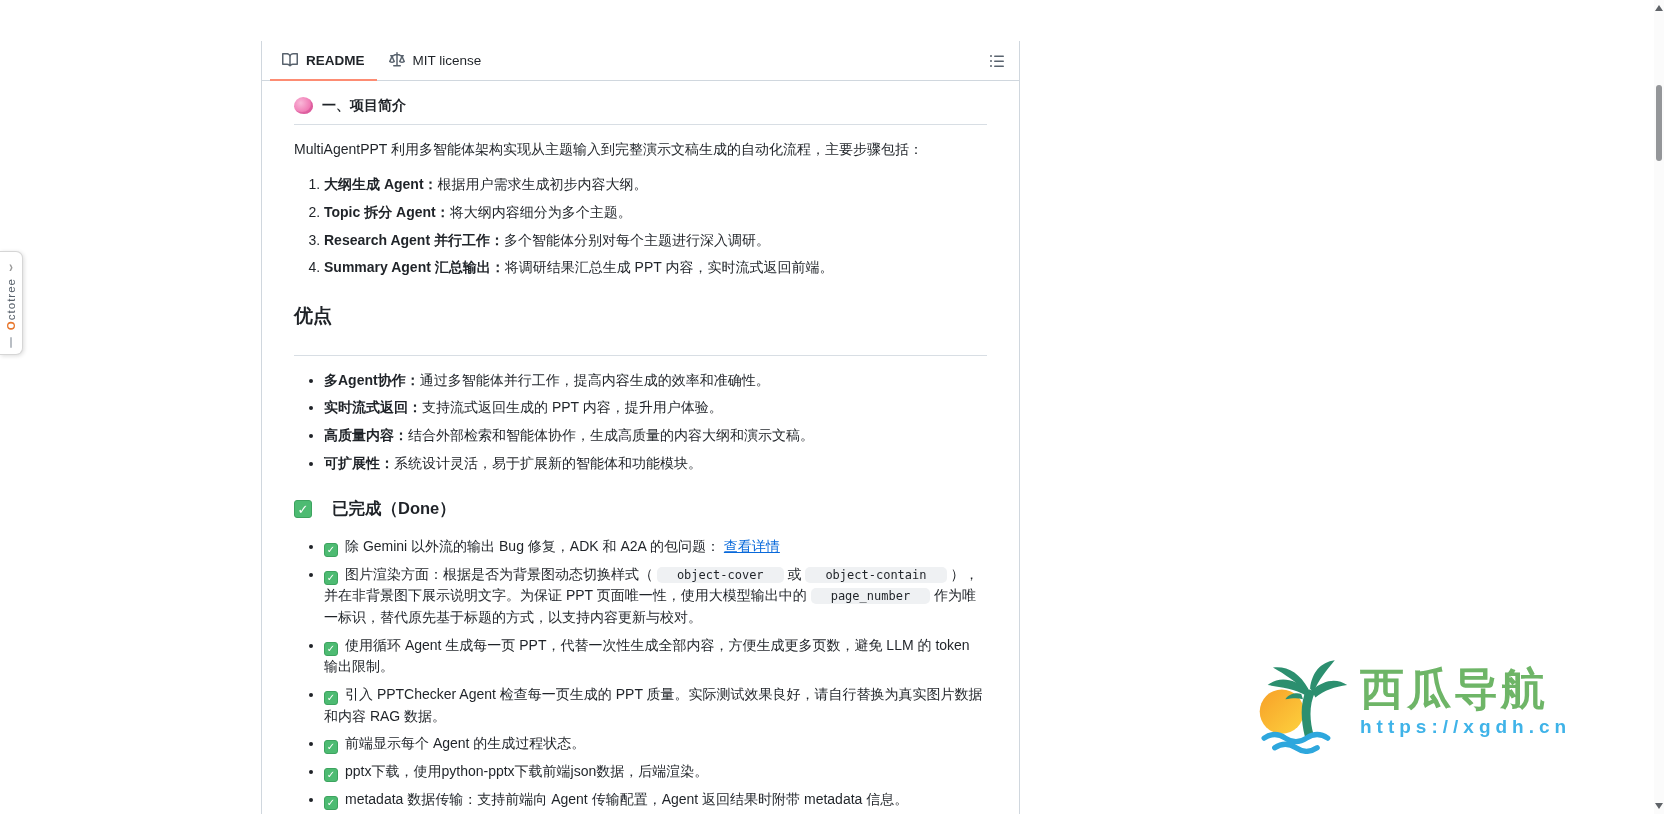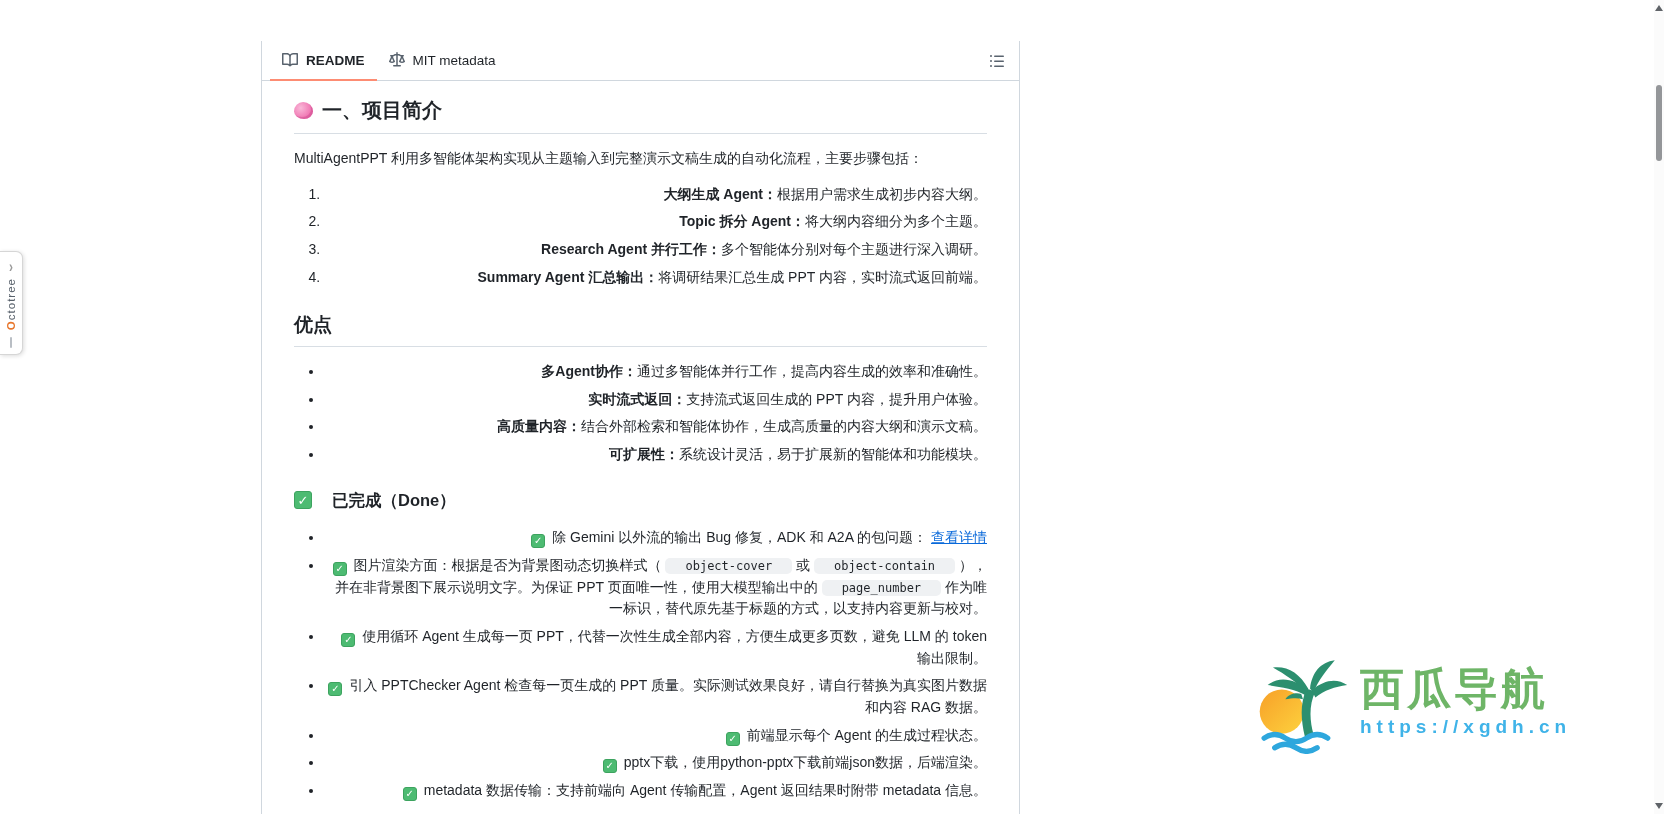--- a/index.html
+++ b/index.html
@@ -27,34 +27,34 @@
   .tab.active { border-bottom-color:#fd8c73; font-weight:700; }
   .outline-btn {
     margin-left:auto; align-self:center; width:28px; height:28px;
     display:flex; align-items:center; justify-content:center; border-radius:6px; cursor:pointer;
   }
   .outline-btn .octicon { fill:#59636e; }
 
   
   .markdown { padding:14px 32px 32px; font-size:14px; line-height:1.55; }
   .markdown h1 {
-    font-size:20px; font-weight:700; margin:0 0 14px; padding-bottom:7px;
+    font-size:14px; font-weight:700; margin:0 0 14px; padding-bottom:7px;
     border-bottom:1px solid #d8dee4; display:flex; align-items:center; gap:9px;
   }
   .markdown h1.mt, .markdown h2.mt { margin-top:22px; }
   .markdown h2 {
-    font-size:19px; font-weight:700; margin:0 0 14px; padding-bottom:6px;
+    font-size:19px; font-weight:700; margin:0 0 14px; padding-bottom:24px;
     border-bottom:1px solid #d8dee4;
   }
   .markdown h3 {
     font-size:16.5px; font-weight:700; margin:22px 0 14px;
     display:flex; align-items:center; gap:20px;
   }
   .markdown p { margin:0 0 14px; }
-  .markdown ol, .markdown ul { margin:0 0 14px; padding-left:30px;text-align:right; }
+  .markdown ol, .markdown ul { margin:0 0 14px; padding-left:30px; }
   .markdown li + li { margin-top:6px; }
   .markdown a { color:#0969da; text-decoration:underline; }
   .markdown code {
     font-family:"DejaVu Sans Mono","Liberation Mono",monospace;
     font-size:12px; background:#eff1f3; padding:1px 20px; border-radius:5px; white-space:nowrap;
   }
   .brain {
     display:inline-block; width:19px; height:17px; flex:0 0 auto;
     background:radial-gradient(circle at 35% 35%, #f9b8d8, #ef6fae 70%, #e3589e);
     border-radius:48% 52% 47% 53% / 55% 55% 45% 45%;
@@ -106,21 +106,21 @@
     <div class="tab active">
       <svg class="octicon" width="16" height="16" viewBox="0 0 16 16">
           <path d="M0 1.75A.75.75 0 0 1 .75 1h4.253c1.227 0 2.317.59 3 1.501A3.743 3.743 0 0 1 11.006 1h4.245a.75.75 0 0 1 .75.75v10.5a.75.75 0 0 1-.75.75h-4.507a2.25 2.25 0 0 0-1.591.659l-.622.621a.75.75 0 0 1-1.06 0l-.622-.621A2.25 2.25 0 0 0 5.258 13H.75a.75.75 0 0 1-.75-.75Zm7.251 10.324.004-5.073-.002-2.253A2.25 2.25 0 0 0 5.003 2.5H1.5v9h3.757a3.75 3.75 0 0 1 1.994.574ZM8.755 4.75l-.004 7.322a3.752 3.752 0 0 1 1.992-.572H14.5v-9h-3.495a2.25 2.25 0 0 0-2.25 2.25Z"></path>
         </svg>
       <span>README</span>
     </div>
     <div class="tab">
       <svg class="octicon" width="16" height="16" viewBox="0 0 16 16">
           <path d="M8.75.75V2h.985c.304 0 .603.08.867.231l1.29.736c.038.022.08.033.124.033h2.234a.75.75 0 0 1 0 1.5h-.427l2.111 4.692a.75.75 0 0 1-.154.838l-.53-.53.529.531-.001.002-.002.002-.006.006-.016.015-.045.04c-.21.176-.441.327-.686.45C14.556 10.78 13.88 11 13 11a4.498 4.498 0 0 1-2.023-.454 3.544 3.544 0 0 1-.686-.45l-.045-.04-.016-.015-.006-.006-.004-.004v-.001a.75.75 0 0 1-.154-.838L12.178 4.5h-.162c-.305 0-.604-.079-.868-.231l-1.29-.736a.245.245 0 0 0-.124-.033H8.75V13h2.5a.75.75 0 0 1 0 1.5h-6.5a.75.75 0 0 1 0-1.5h2.5V3.5h-.984a.245.245 0 0 0-.124.033l-1.289.737c-.265.15-.564.23-.869.23h-.162l2.112 4.692a.75.75 0 0 1-.154.838l-.53-.53.529.531-.001.002-.002.002-.006.006-.016.015-.045.04c-.21.176-.441.327-.686.45C4.556 10.78 3.88 11 3 11a4.498 4.498 0 0 1-2.023-.454 3.544 3.544 0 0 1-.686-.45l-.045-.04-.016-.015-.006-.006-.004-.004v-.001a.75.75 0 0 1-.154-.838L2.178 4.5H1.75a.75.75 0 0 1 0-1.5h2.234a.249.249 0 0 0 .125-.033l1.288-.737c.265-.15.564-.23.869-.23h.984V.75a.75.75 0 0 1 1.5 0Zm2.945 8.477c.285.135.718.273 1.305.273s1.02-.138 1.305-.273L13 6.327Zm-10 0c.285.135.718.273 1.305.273s1.02-.138 1.305-.273L3 6.327Z"></path>
         </svg>
-      <span>MIT metadata</span>
+      <span>MIT license</span>
     </div>
     <div class="outline-btn">
       <svg class="octicon" width="16" height="16" viewBox="0 0 16 16">
           <path d="M5.75 2.5h8.5a.75.75 0 0 1 0 1.5h-8.5a.75.75 0 0 1 0-1.5Zm0 5h8.5a.75.75 0 0 1 0 1.5h-8.5a.75.75 0 0 1 0-1.5Zm0 5h8.5a.75.75 0 0 1 0 1.5h-8.5a.75.75 0 0 1 0-1.5ZM2 14a1 1 0 1 1 0-2 1 1 0 0 1 0 2Zm1-6a1 1 0 1 1-2 0 1 1 0 0 1 2 0ZM2 4a1 1 0 1 1 0-2 1 1 0 0 1 0 2Z"></path>
         </svg>
     </div>
   </div>
 
   <div class="markdown">
     <h1>

